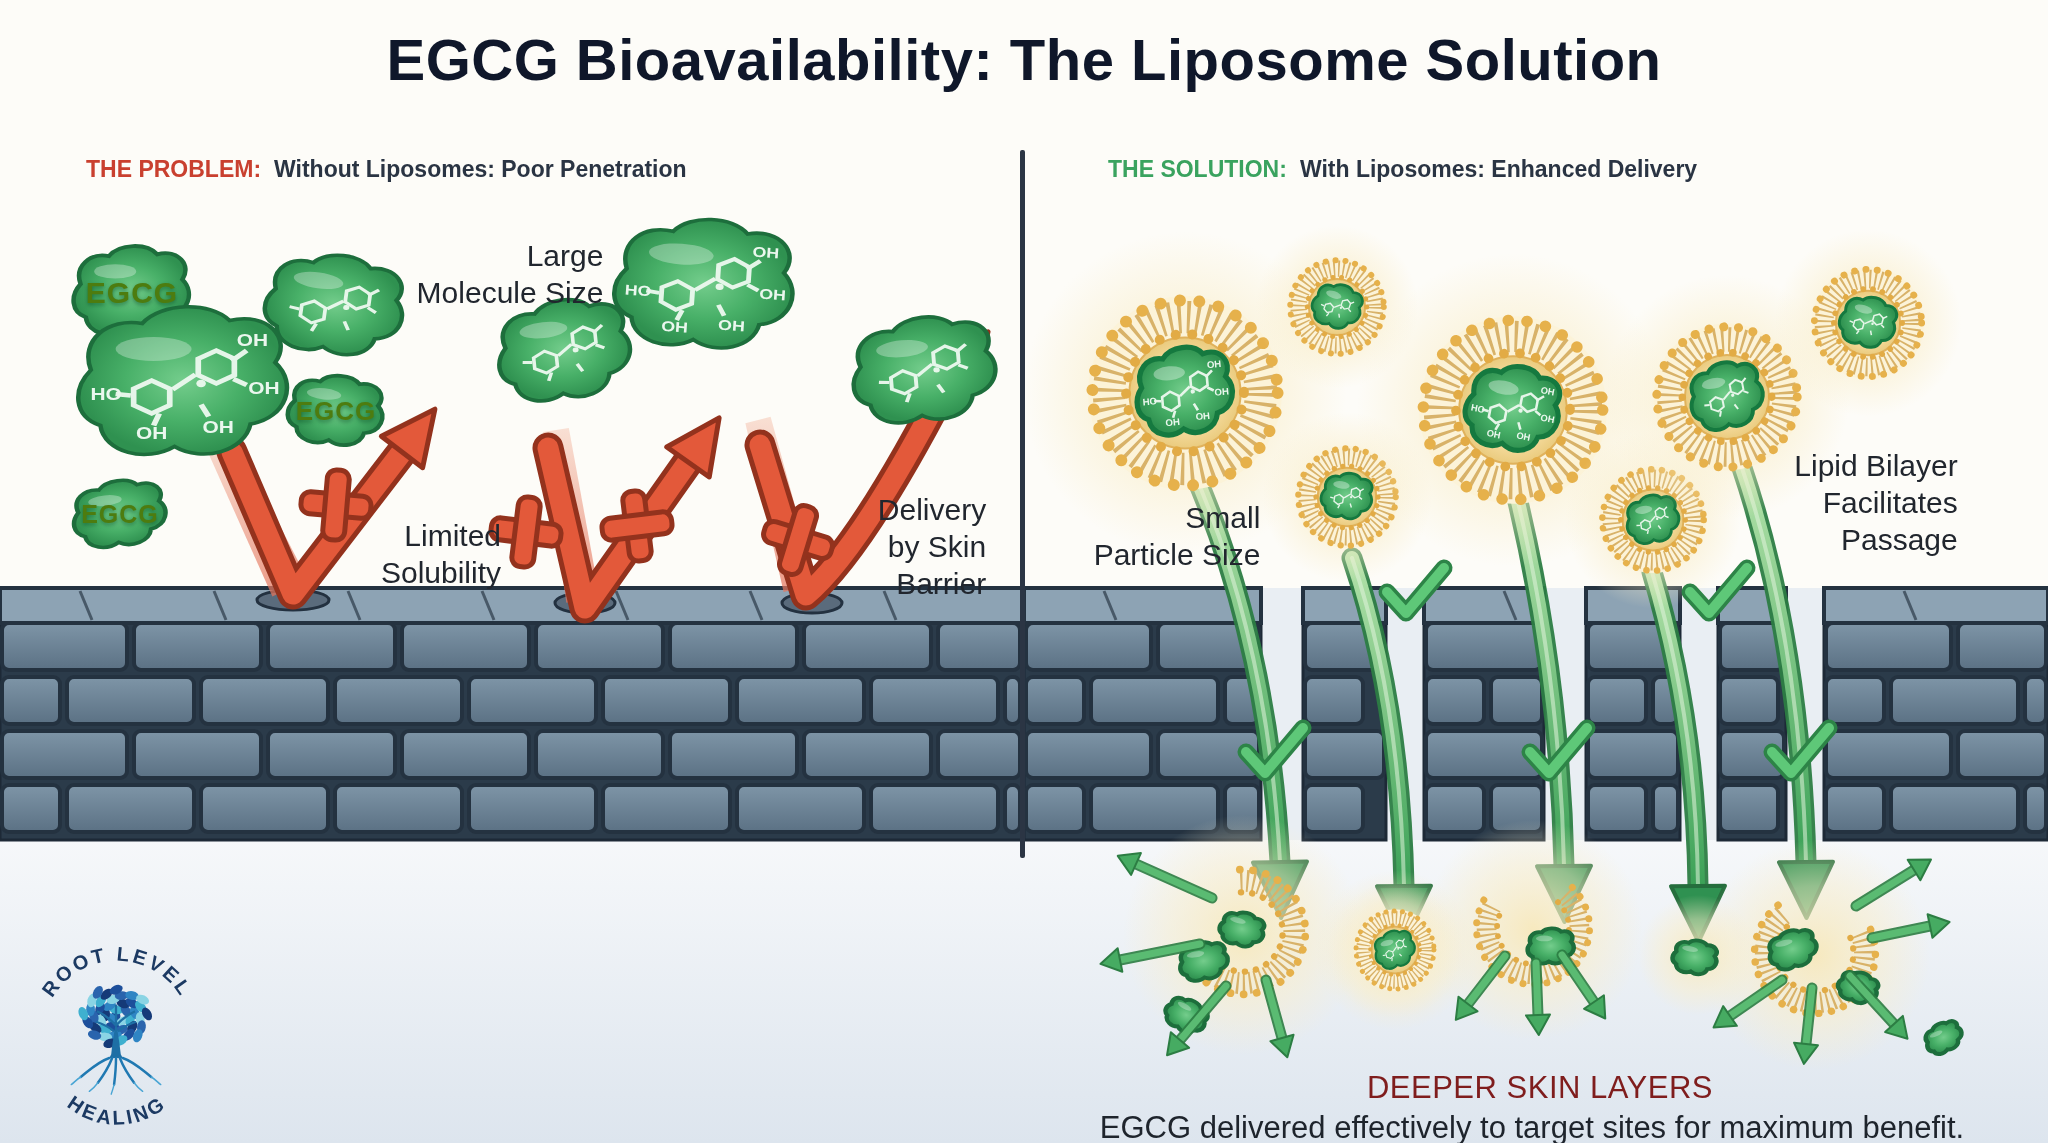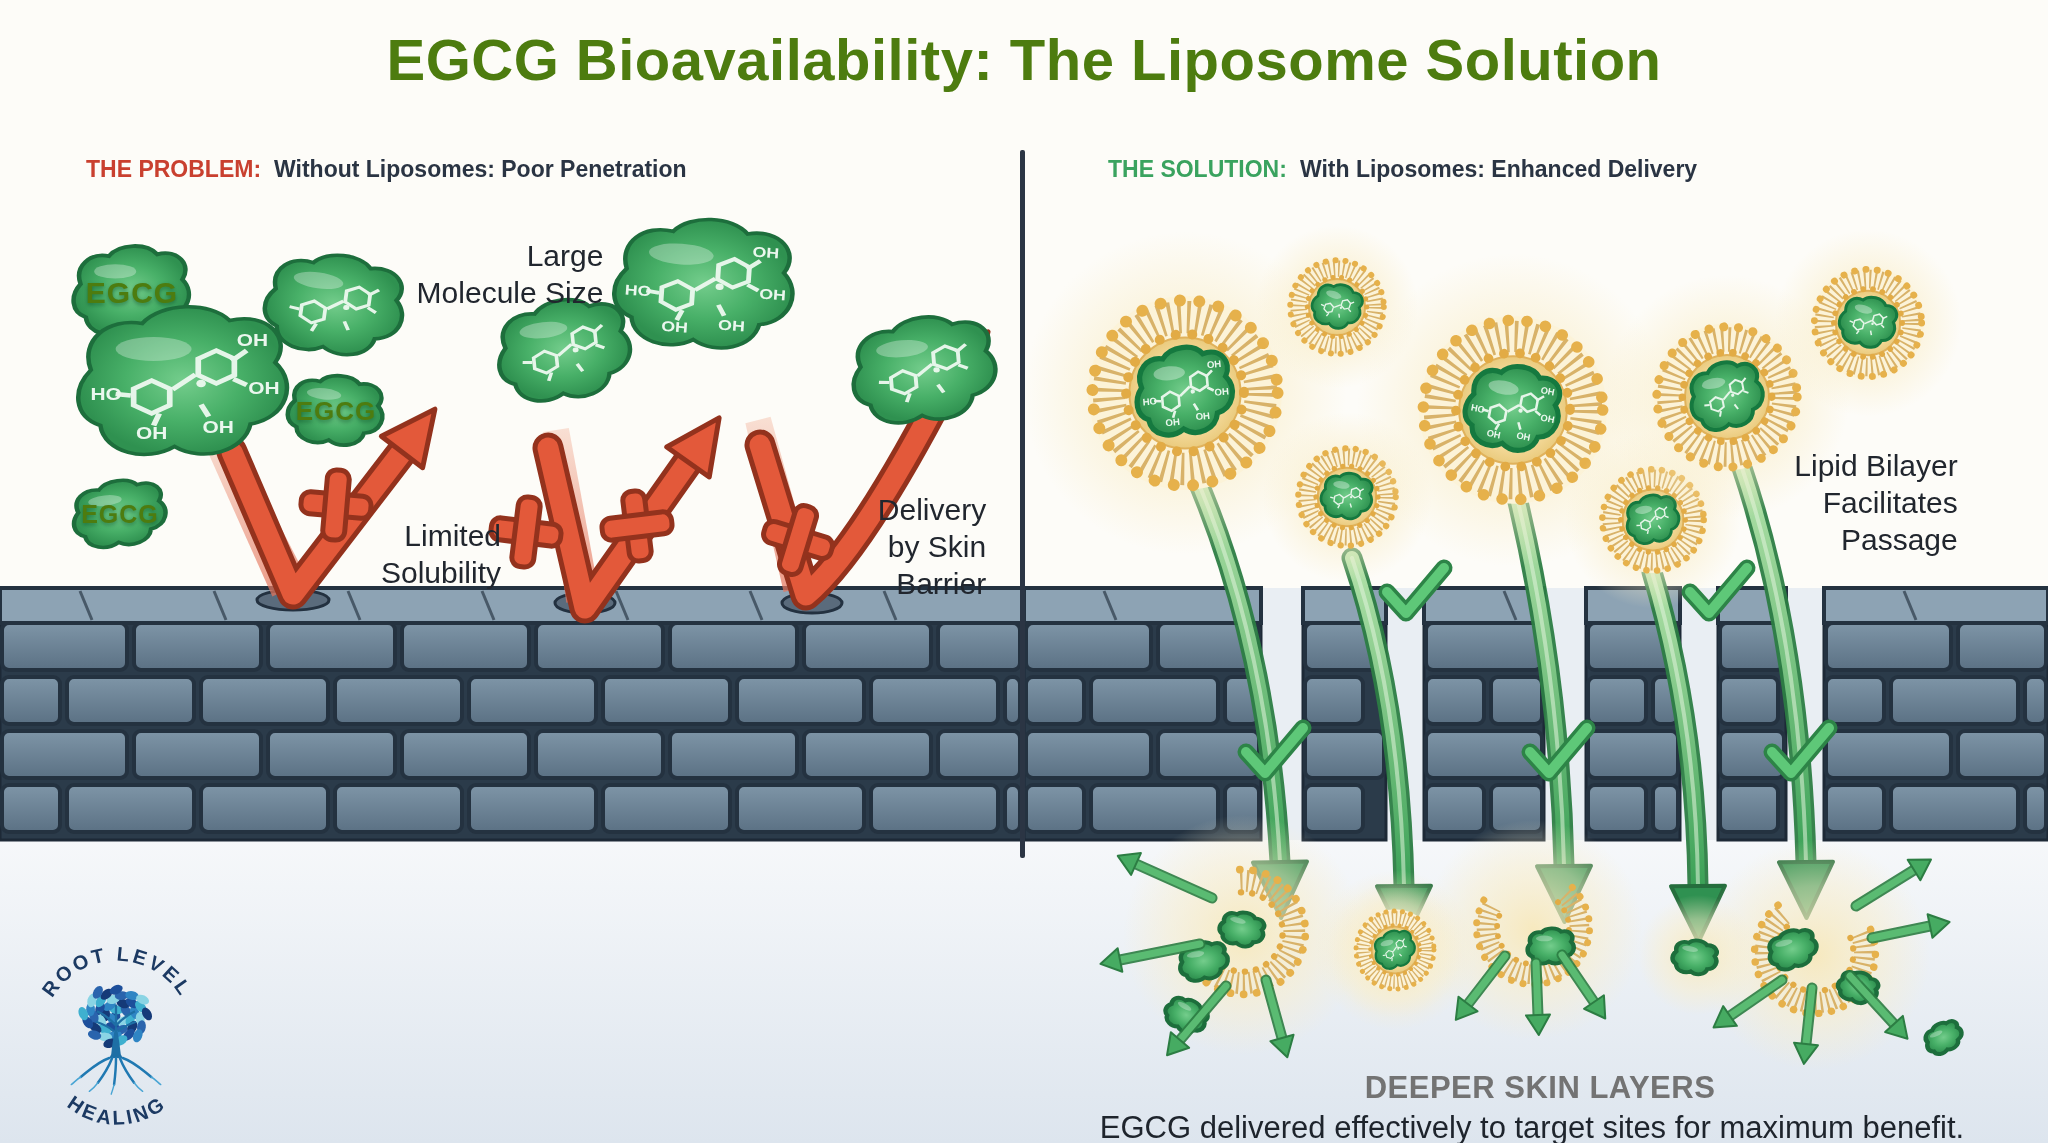--- a/index.html
+++ b/index.html
@@ -1,31 +1,31 @@
 <!DOCTYPE html>
 <html><head>
 <meta charset="utf-8">
 <style>
   *{box-sizing:border-box}
   html,body{margin:0;padding:0;background:#9aa0a8}
   #stage{position:relative;width:2048px;height:1143px;overflow:hidden;background:#fdfcf8;
          font-family:'Liberation Sans','DejaVu Sans',sans-serif}
   #scene{position:absolute;left:0;top:0;width:100%;height:100%}
   .title{position:absolute;top:26px;left:0;width:100%;text-align:center;
-         font-size:58px;font-weight:bold;color:#4d7c0f;letter-spacing:.5px}
+         font-size:58px;font-weight:bold;color:#0f172a;letter-spacing:.5px}
   .hdr{position:absolute;top:156px;font-size:23px;font-weight:bold;color:#2a3443;white-space:nowrap}
   .hdr .em{margin-right:13px}
   #hdr-problem .em{color:#c9402f}
   #hdr-solution .em{color:#3aa35f}
   .lbl{position:absolute;transform:translateX(-50%);text-align:right;
        font-size:30px;line-height:1.23;color:#21262e;font-weight:500}
   .egcg{position:absolute;transform:translateX(-50%);color:#4d7c0f;font-weight:bold;
         text-shadow:0 2px 4px rgba(8,70,35,.55);letter-spacing:1px}
   .divider{position:absolute;left:1020px;top:150px;width:5px;height:708px;background:#2b3544;border-radius:2px}
-  .footer-h{position:absolute;transform:translateX(-50%);font-weight:bold;font-size:31px;color:#737373;letter-spacing:.5px}
+  .footer-h{position:absolute;transform:translateX(-50%);font-weight:normal;font-size:31px;color:#7f1d1d;letter-spacing:.5px}
   .footer-s{position:absolute;transform:translateX(-50%);font-size:31px;color:#1e242c;white-space:nowrap}
   .logo{position:absolute;left:16px;top:936px;width:200px;height:202px}
   .logo-arc{font-size:21px;font-weight:bold;letter-spacing:3px;fill:#1c3a63;
             font-family:'Liberation Sans','DejaVu Sans',sans-serif}
 </style>
 </head>
 <body>
 
 <div id="stage">
 
@@ -585,20 +585,24 @@
     <div>Solubility</div>
   </div>
   <div class="lbl" style="left:932px;top:492px">
     <div>Delivery</div>
     <div>by Skin</div>
     <div>Barrier</div>
   </div>
 
   <div class="lbl" style="left:1521px;top:246px">
   </div>
+  <div class="lbl" style="left:1177px;top:500px">
+    <div>Small</div>
+    <div>Particle Size</div>
+  </div>
   <div class="lbl" style="left:1876px;top:448px">
     <div>Lipid Bilayer</div>
     <div>Facilitates</div>
     <div>Passage</div>
   </div>
 
   <div class="egcg" style="left:132px;top:276px;font-size:30px">EGCG</div>
   <div class="egcg" style="left:336px;top:396px;font-size:26px">EGCG</div>
   <div class="egcg" style="left:120px;top:500px;font-size:25px">EGCG</div>
 

